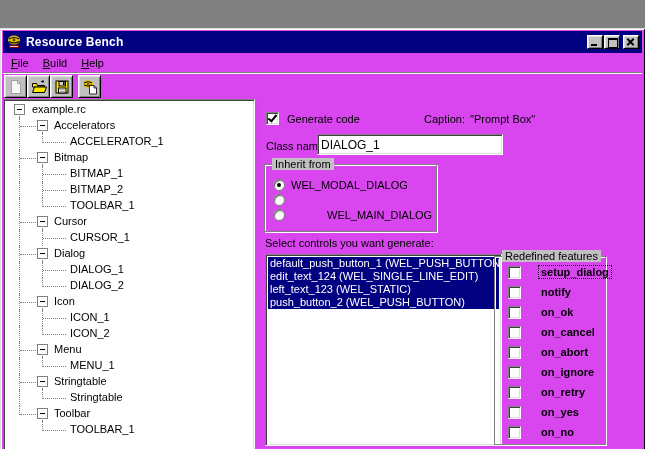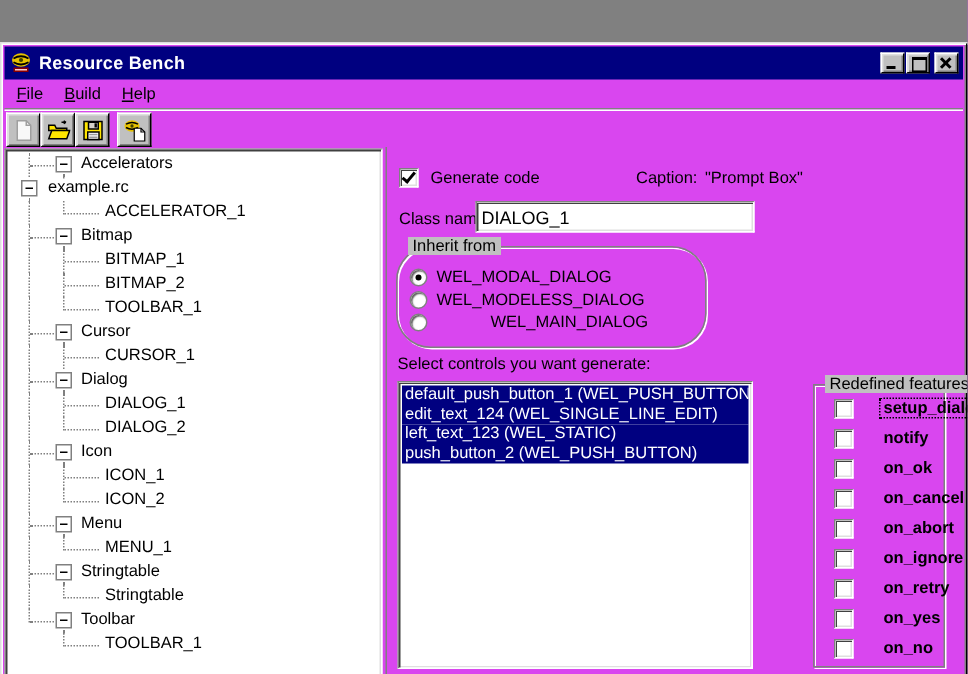--- a/index.html
+++ b/index.html
@@ -139,30 +139,30 @@
             <circle cx="6" cy="5" r="1.1" fill="#404000"></circle>
             <path d="M7.5 6.5 h4.5 l2.5 2.5 v6 h-7 z" fill="#fff" stroke="#000" stroke-width="0.8"></path>
             <path d="M12 6.5 v2.5 h2.5" fill="none" stroke="#000" stroke-width="0.8"></path>
           </svg>
         </span>
       </div>
     </div>
 
   <div class="tree-panel sunken" id="tree">
       <div class="tree-row">
-        <div class="vline" style="left: 13px; top: 0px; height: 16px;"></div>
-        <div class="hline" style="left: 14px; top: 8px; width: 16px;"></div>
-        <div class="vline" style="left: 36px; top: 14px; height: 2px;"></div>
-        <div class="pmbox" style="left: 31px;"></div>
-        <span class="tree-label" style="left: 48px;">Accelerators</span>
-      </div>
-      <div class="tree-row">
         <div class="vline" style="left: 13px; top: 14px; height: 2px;"></div>
         <div class="pmbox" style="left: 8px;"></div>
         <span class="tree-label" style="left: 26px;">example.rc</span>
+      </div>
+      <div class="tree-row">
+        <div class="vline" style="left: 13px; top: 0px; height: 16px;"></div>
+        <div class="hline" style="left: 14px; top: 8px; width: 16px;"></div>
+        <div class="vline" style="left: 36px; top: 14px; height: 2px;"></div>
+        <div class="pmbox" style="left: 31px;"></div>
+        <span class="tree-label" style="left: 48px;">Accelerators</span>
       </div>
       <div class="tree-row">
         <div class="vline" style="left: 13px; top: 0px; height: 16px;"></div>
         <div class="vline" style="left: 36px; top: 0px; height: 9px;"></div>
         <div class="hline" style="left: 37px; top: 8px; width: 23px;"></div>
         <span class="tree-label" style="left: 64px;">ACCELERATOR_1</span>
       </div>
       <div class="tree-row">
         <div class="vline" style="left: 13px; top: 0px; height: 16px;"></div>
         <div class="hline" style="left: 14px; top: 8px; width: 16px;"></div>
@@ -282,47 +282,46 @@
 
   <div>
     <div class="checkbox checked" style="left:266px;top:84px;"></div>
     <span class="lbl" style="left:287px;top:85px;">Generate code</span>
     <span class="lbl" style="left:424px;top:85px;">Caption:</span>
     <span class="lbl" style="left:470px;top:85px;">"Prompt Box"</span>
 
     <span class="lbl" style="left:266px;top:112px;">Class name:</span>
     <input class="edit" style="left: 317px; top: 106px; width: 186px; height: 21px;" value="DIALOG_1">
 
-    <div class="group" style="left:264px;top:136px;width:207px;height:68px;border-radius:23px;">
+    <div class="group" style="left:264px;top:136px;width:173px;height:68px;">
       <span class="group-label">Inherit from</span>
       <div id="radios">
           <div class="radio-row" style="top: 13px;">
             <span class="radio sel"></span>
             <span class="radio-text">WEL_MODAL_DIALOG</span>
           </div>
           <div class="radio-row" style="top: 28px;">
             <span class="radio"></span>
-            <span class="radio-text">WEL_MODELESS_DIALOG</span>
           </div>
           <div class="radio-row" style="top: 43px; gap: 36px;">
             <span class="radio"></span>
             <span class="radio-text">WEL_MAIN_DIALOG</span>
           </div>
         </div>
     </div>
 
     <span class="lbl" style="left:265px;top:209px;">Select controls you want generate:</span>
     <div class="listbox sunken" id="listbox">
         <div class="lb-item selected">default_push_button_1 (WEL_PUSH_BUTTON)</div>
         <div class="lb-item selected">edit_text_124 (WEL_SINGLE_LINE_EDIT)</div>
         <div class="lb-item selected">left_text_123 (WEL_STATIC)</div>
         <div class="lb-item selected">push_button_2 (WEL_PUSH_BUTTON)</div>
       </div>
 
-    <div class="group" style="left:542px;top:228px;width:88px;height:189px;text-align:right;">
+    <div class="group" style="left:494px;top:228px;width:112px;height:189px;text-align:right;">
       <span class="group-label">Redefined features</span>
       <div id="features">
           <div class="feat-row" style="top: 9px;">
             <span class="checkbox" style="position: absolute; left: 0px; top: 0px;"></span>
             <span class="feat-label focus">setup_dialog</span>
           </div>
           <div class="feat-row" style="top: 29px;">
             <span class="checkbox" style="position: absolute; left: 0px; top: 0px;"></span>
             <span class="feat-label">notify</span>
           </div>

